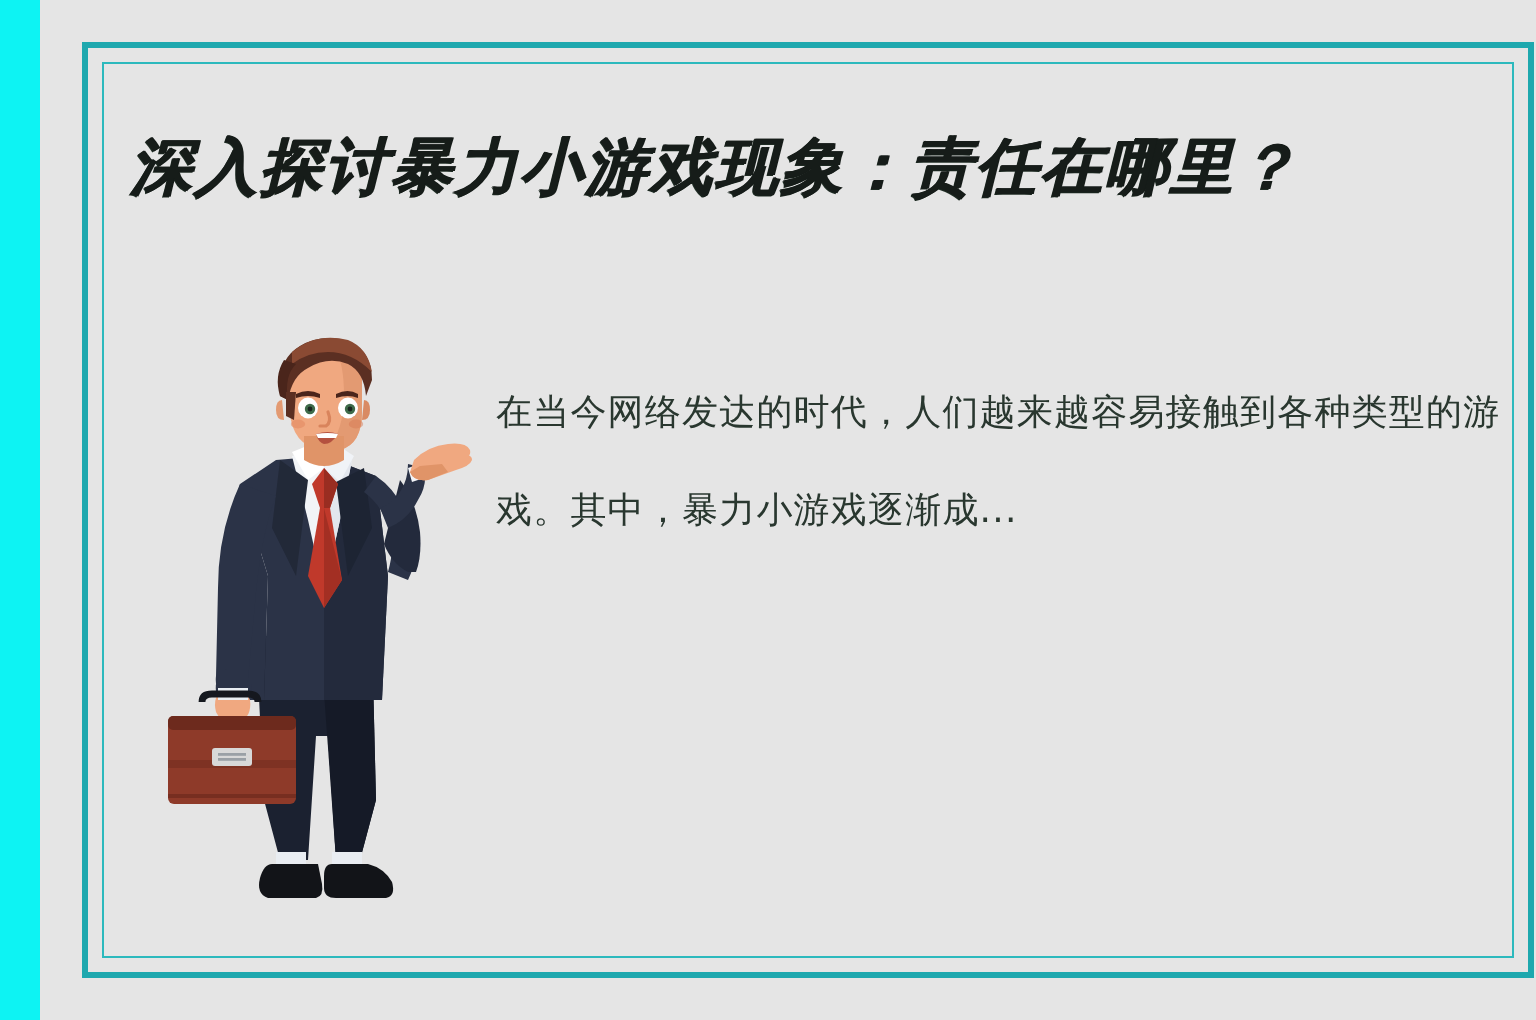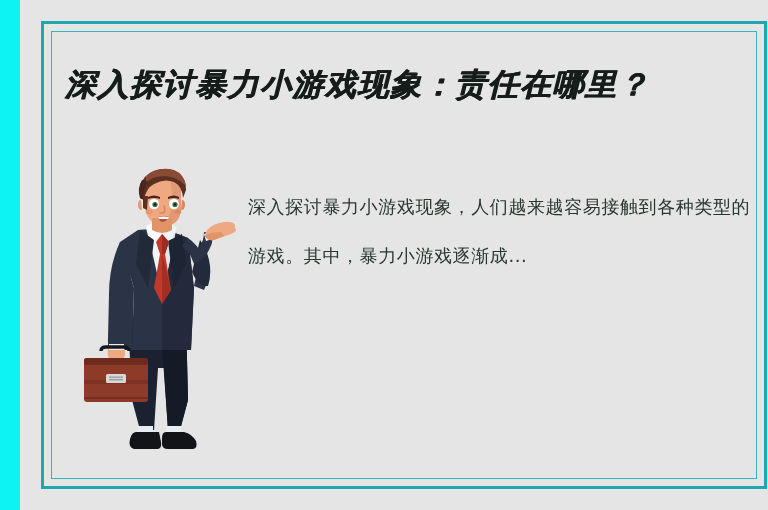--- a/index.html
+++ b/index.html
@@ -90,21 +90,21 @@
 </head>
 <body>
 
 <div class="card">
 
   <div class="frame-outer"></div>
   <div class="frame-inner"></div>
 
   <div class="title">深入探讨暴力小游戏现象：责任在哪里？</div>
 
-  <div class="body-copy">深入探讨暴力小游戏现象，人们越来越容易接触到各种类型的游戏。其中，暴力小游戏逐渐成...</div>
+  <div class="body-copy">在当今网络发达的时代，人们越来越容易接触到各种类型的游戏。其中，暴力小游戏逐渐成...</div>
 
   <div class="figure">
     <svg viewBox="0 0 162 312" xmlns="http://www.w3.org/2000/svg">
 
       <path d="M52 150 L110 150 L112 232 L104 262 L92 262 L88 200 L82 200 L78 262 L64 262 L56 232 Z" fill="#1b2130"></path>
       <path d="M84 150 L110 150 L112 232 L104 262 L92 262 Z" fill="#151a27"></path>
 
       <rect x="62" y="258" width="15" height="7" fill="#e9edf2"></rect>
       <rect x="90" y="258" width="15" height="7" fill="#e9edf2"></rect>
 

